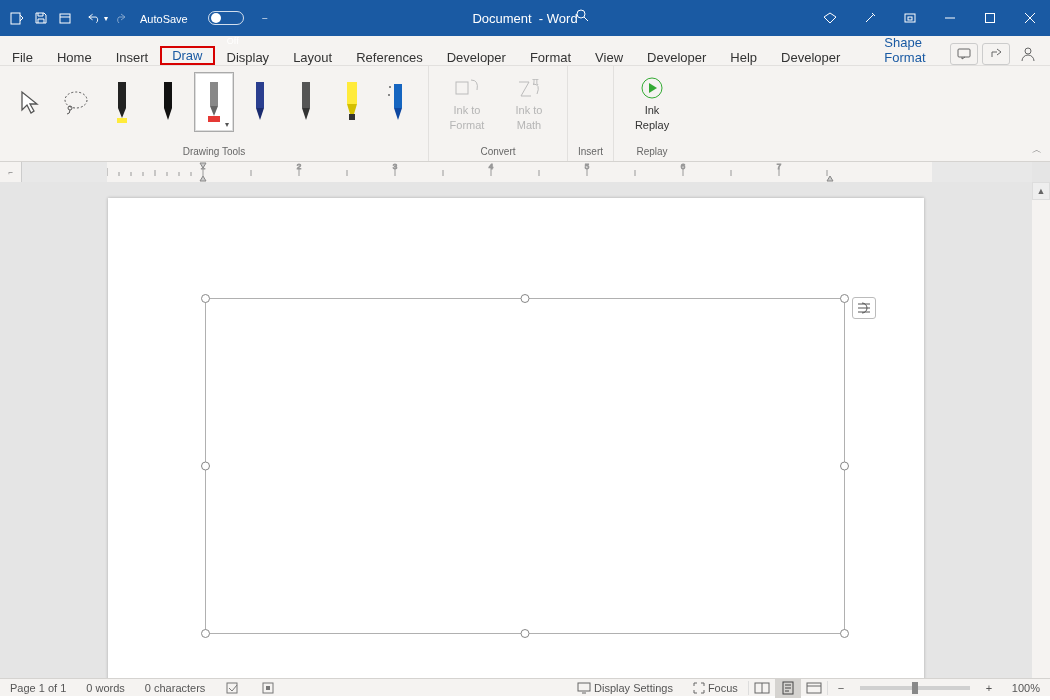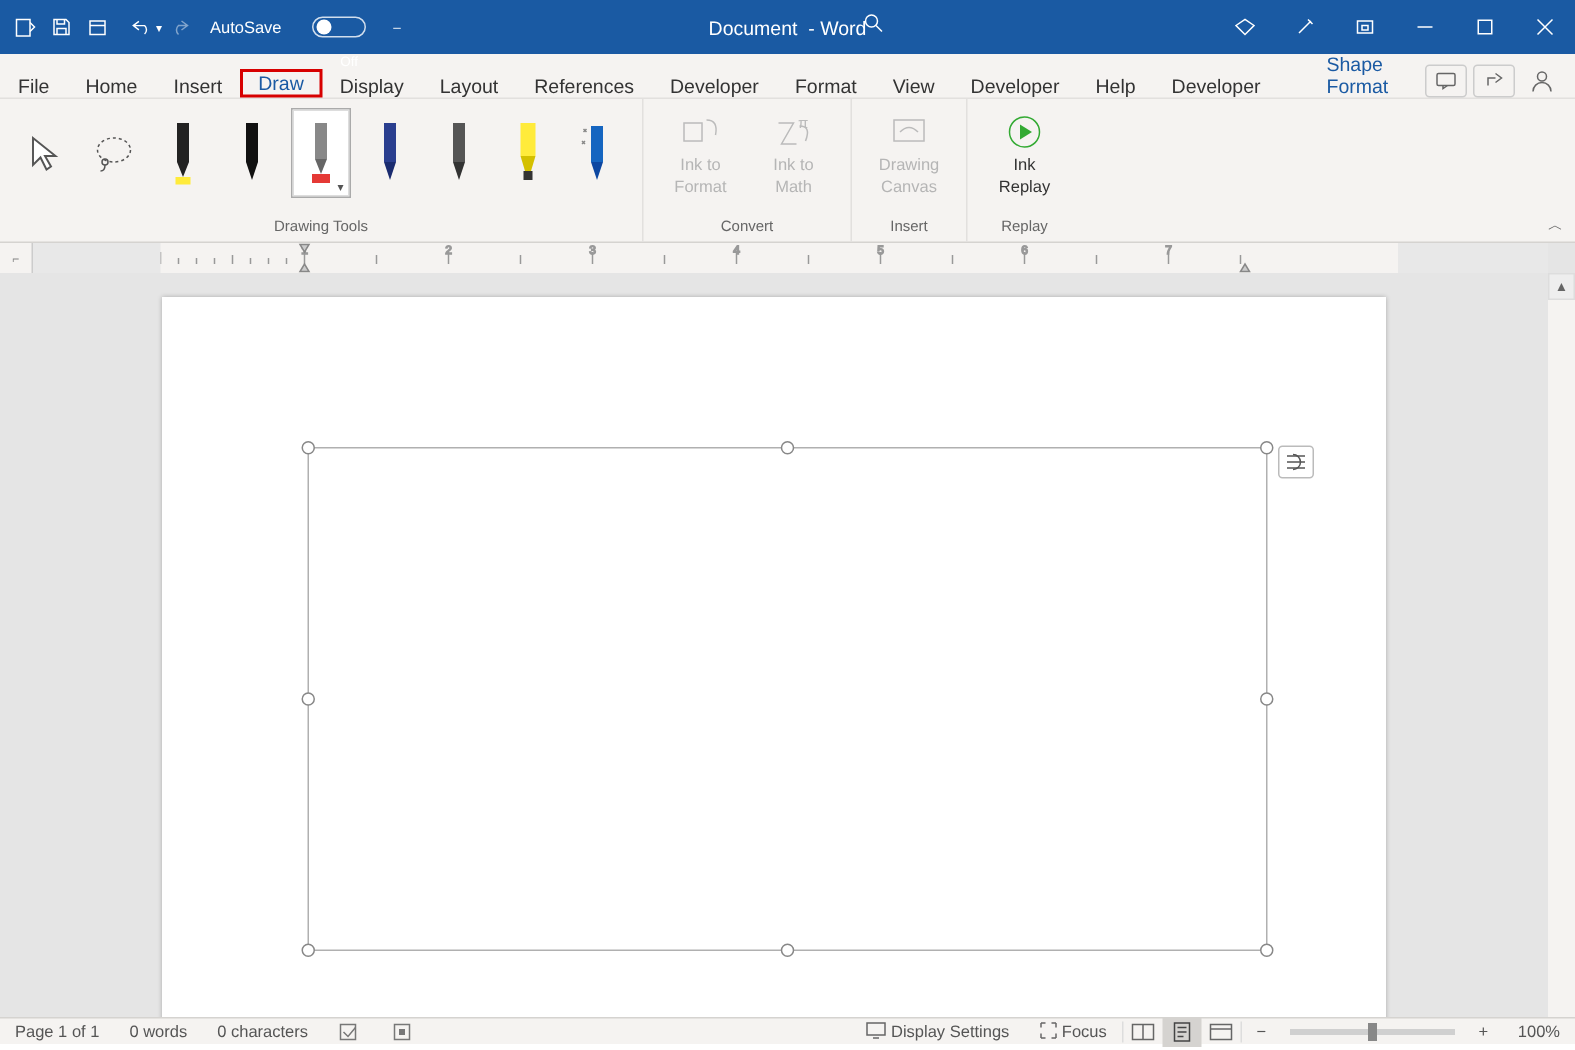--- a/index.html
+++ b/index.html
@@ -283,32 +283,20 @@
             </svg>
           </div>
         <span>Ink to</span>
         <span>Math</span>
       </div>
     </div>
     <div class="glabel">Convert</div>
   </div>
 
   <div class="rgroup">
-    <div class="tools-row">
-      <div class="big-btn disabled">
-        <div class="ic">
-            <svg width="28" height="24" viewBox="0 0 28 24" fill="none">
-              <rect x="4" y="4" width="20" height="14" stroke="#bbb"></rect>
-              <path d="M8 12 Q14 6 20 12" stroke="#bbb" fill="none"></path>
-            </svg>
-          </div>
-        <span>Drawing</span>
-        <span>Canvas</span>
-      </div>
-    </div>
     <div class="glabel">Insert</div>
   </div>
 
   <div class="rgroup" style="border-right:none">
     <div class="tools-row">
       <div class="big-btn">
         <div class="ic">
             <svg width="26" height="26" viewBox="0 0 26 26" fill="none">
               <circle cx="13" cy="13" r="10" stroke="#3a3"></circle>
               <polygon points="10,8 10,18 18,13" fill="#3a3"></polygon>

